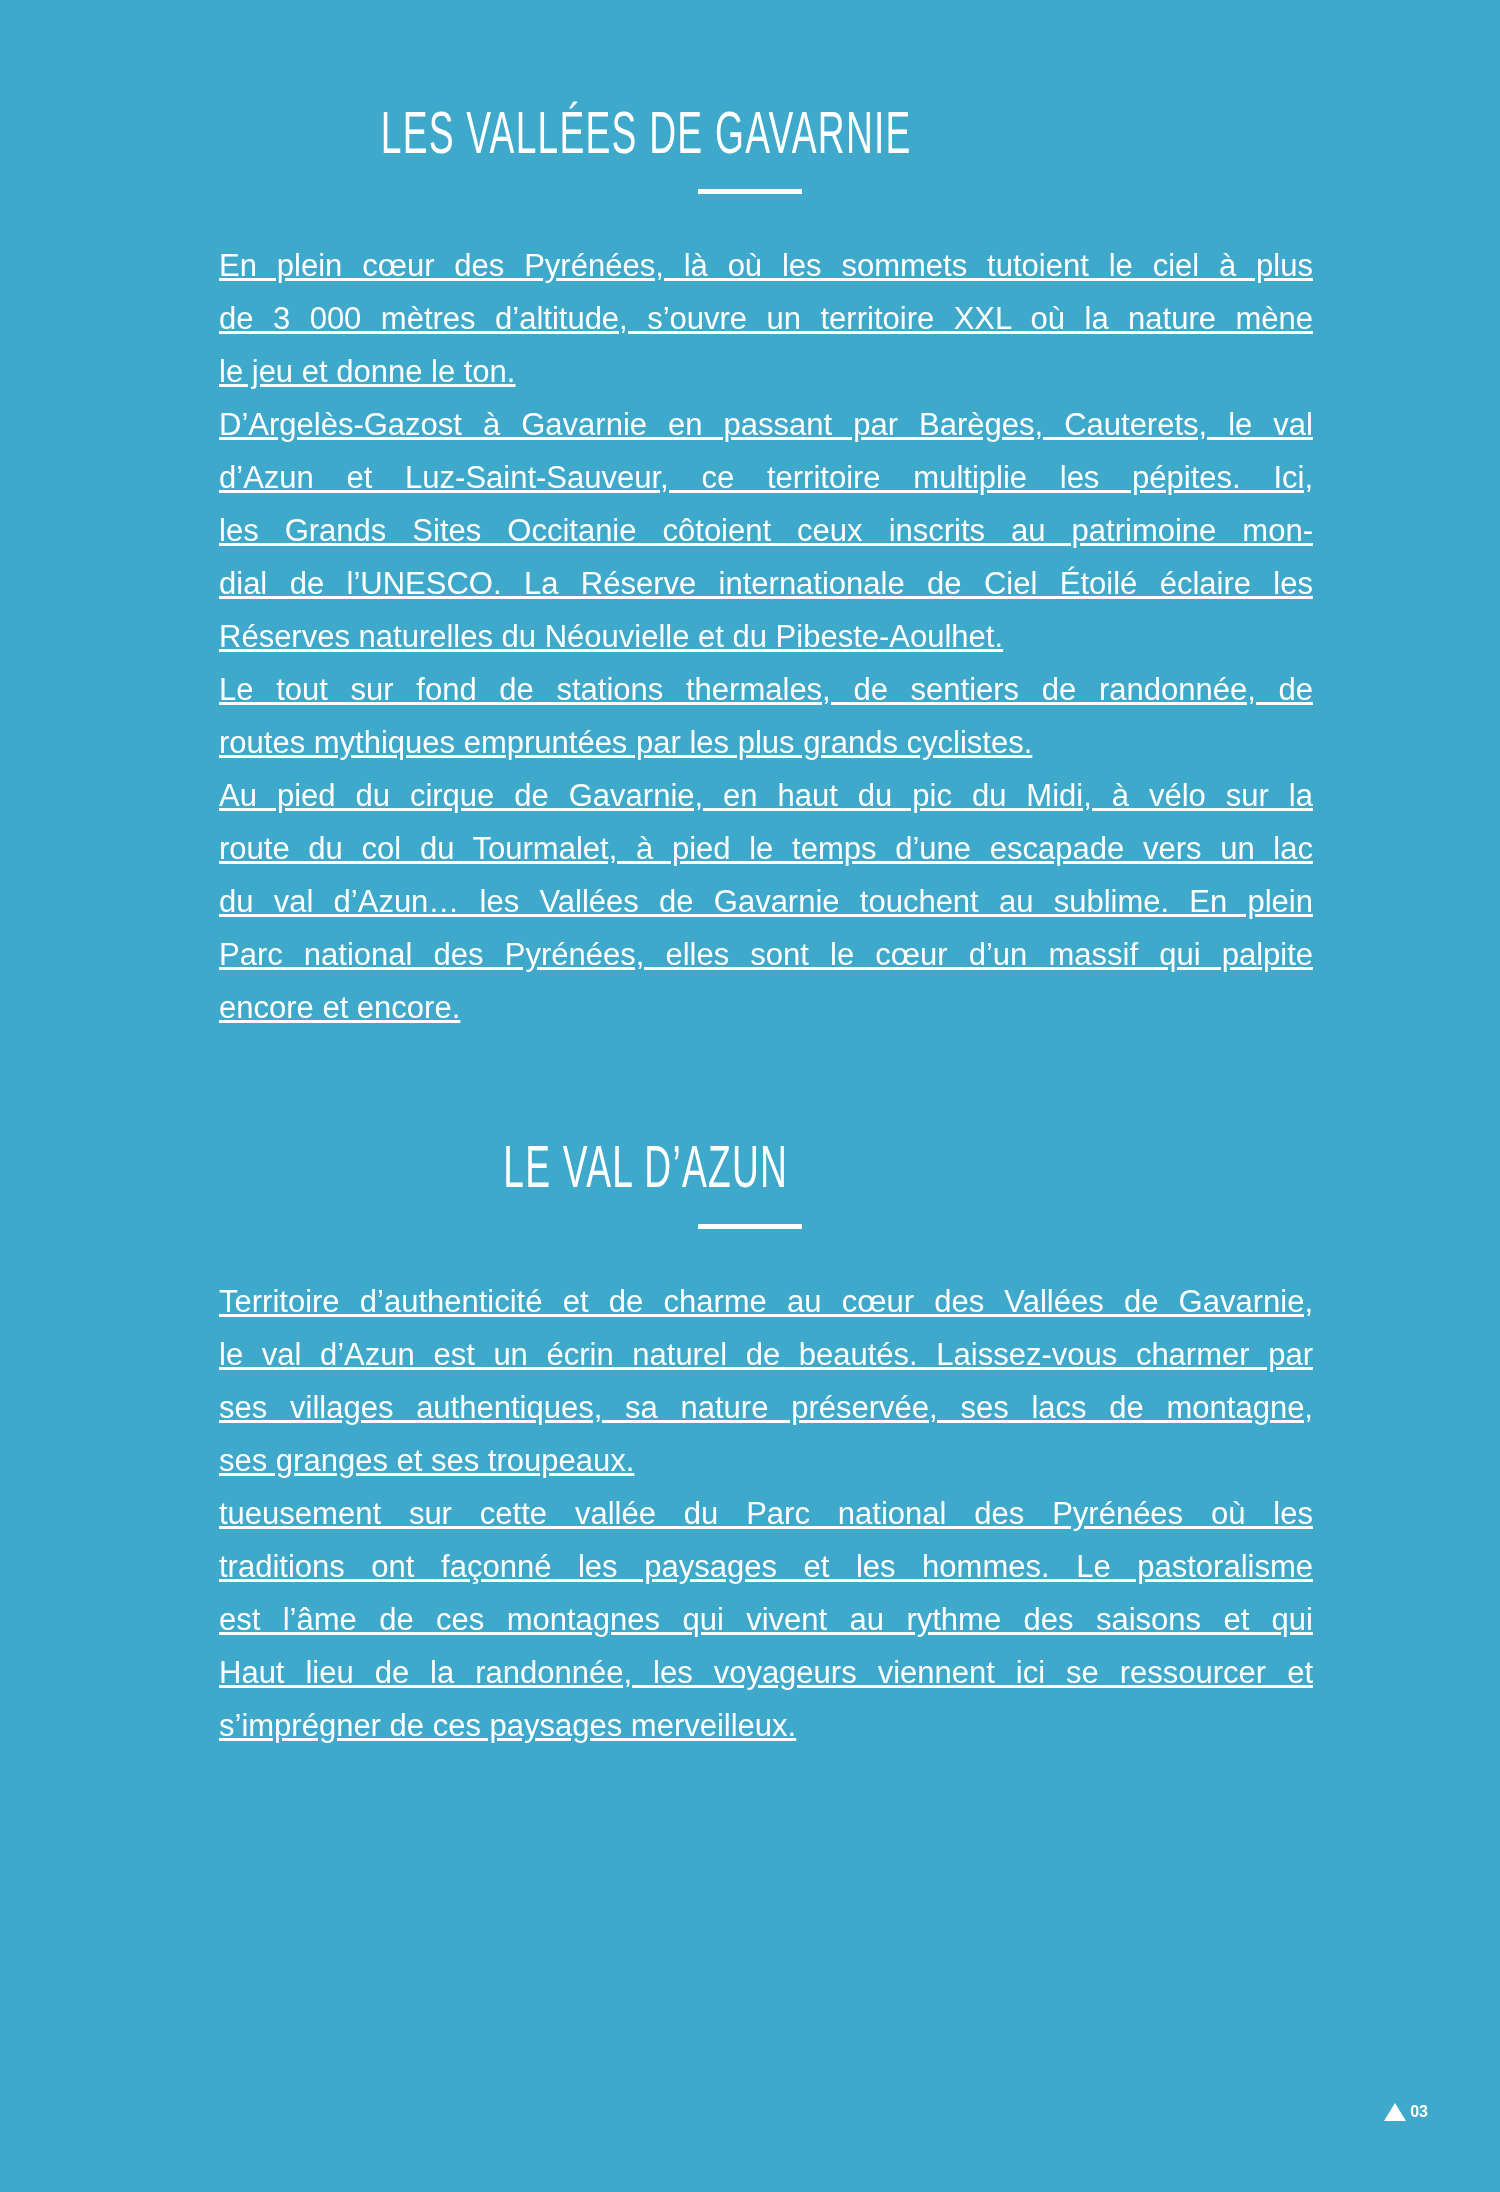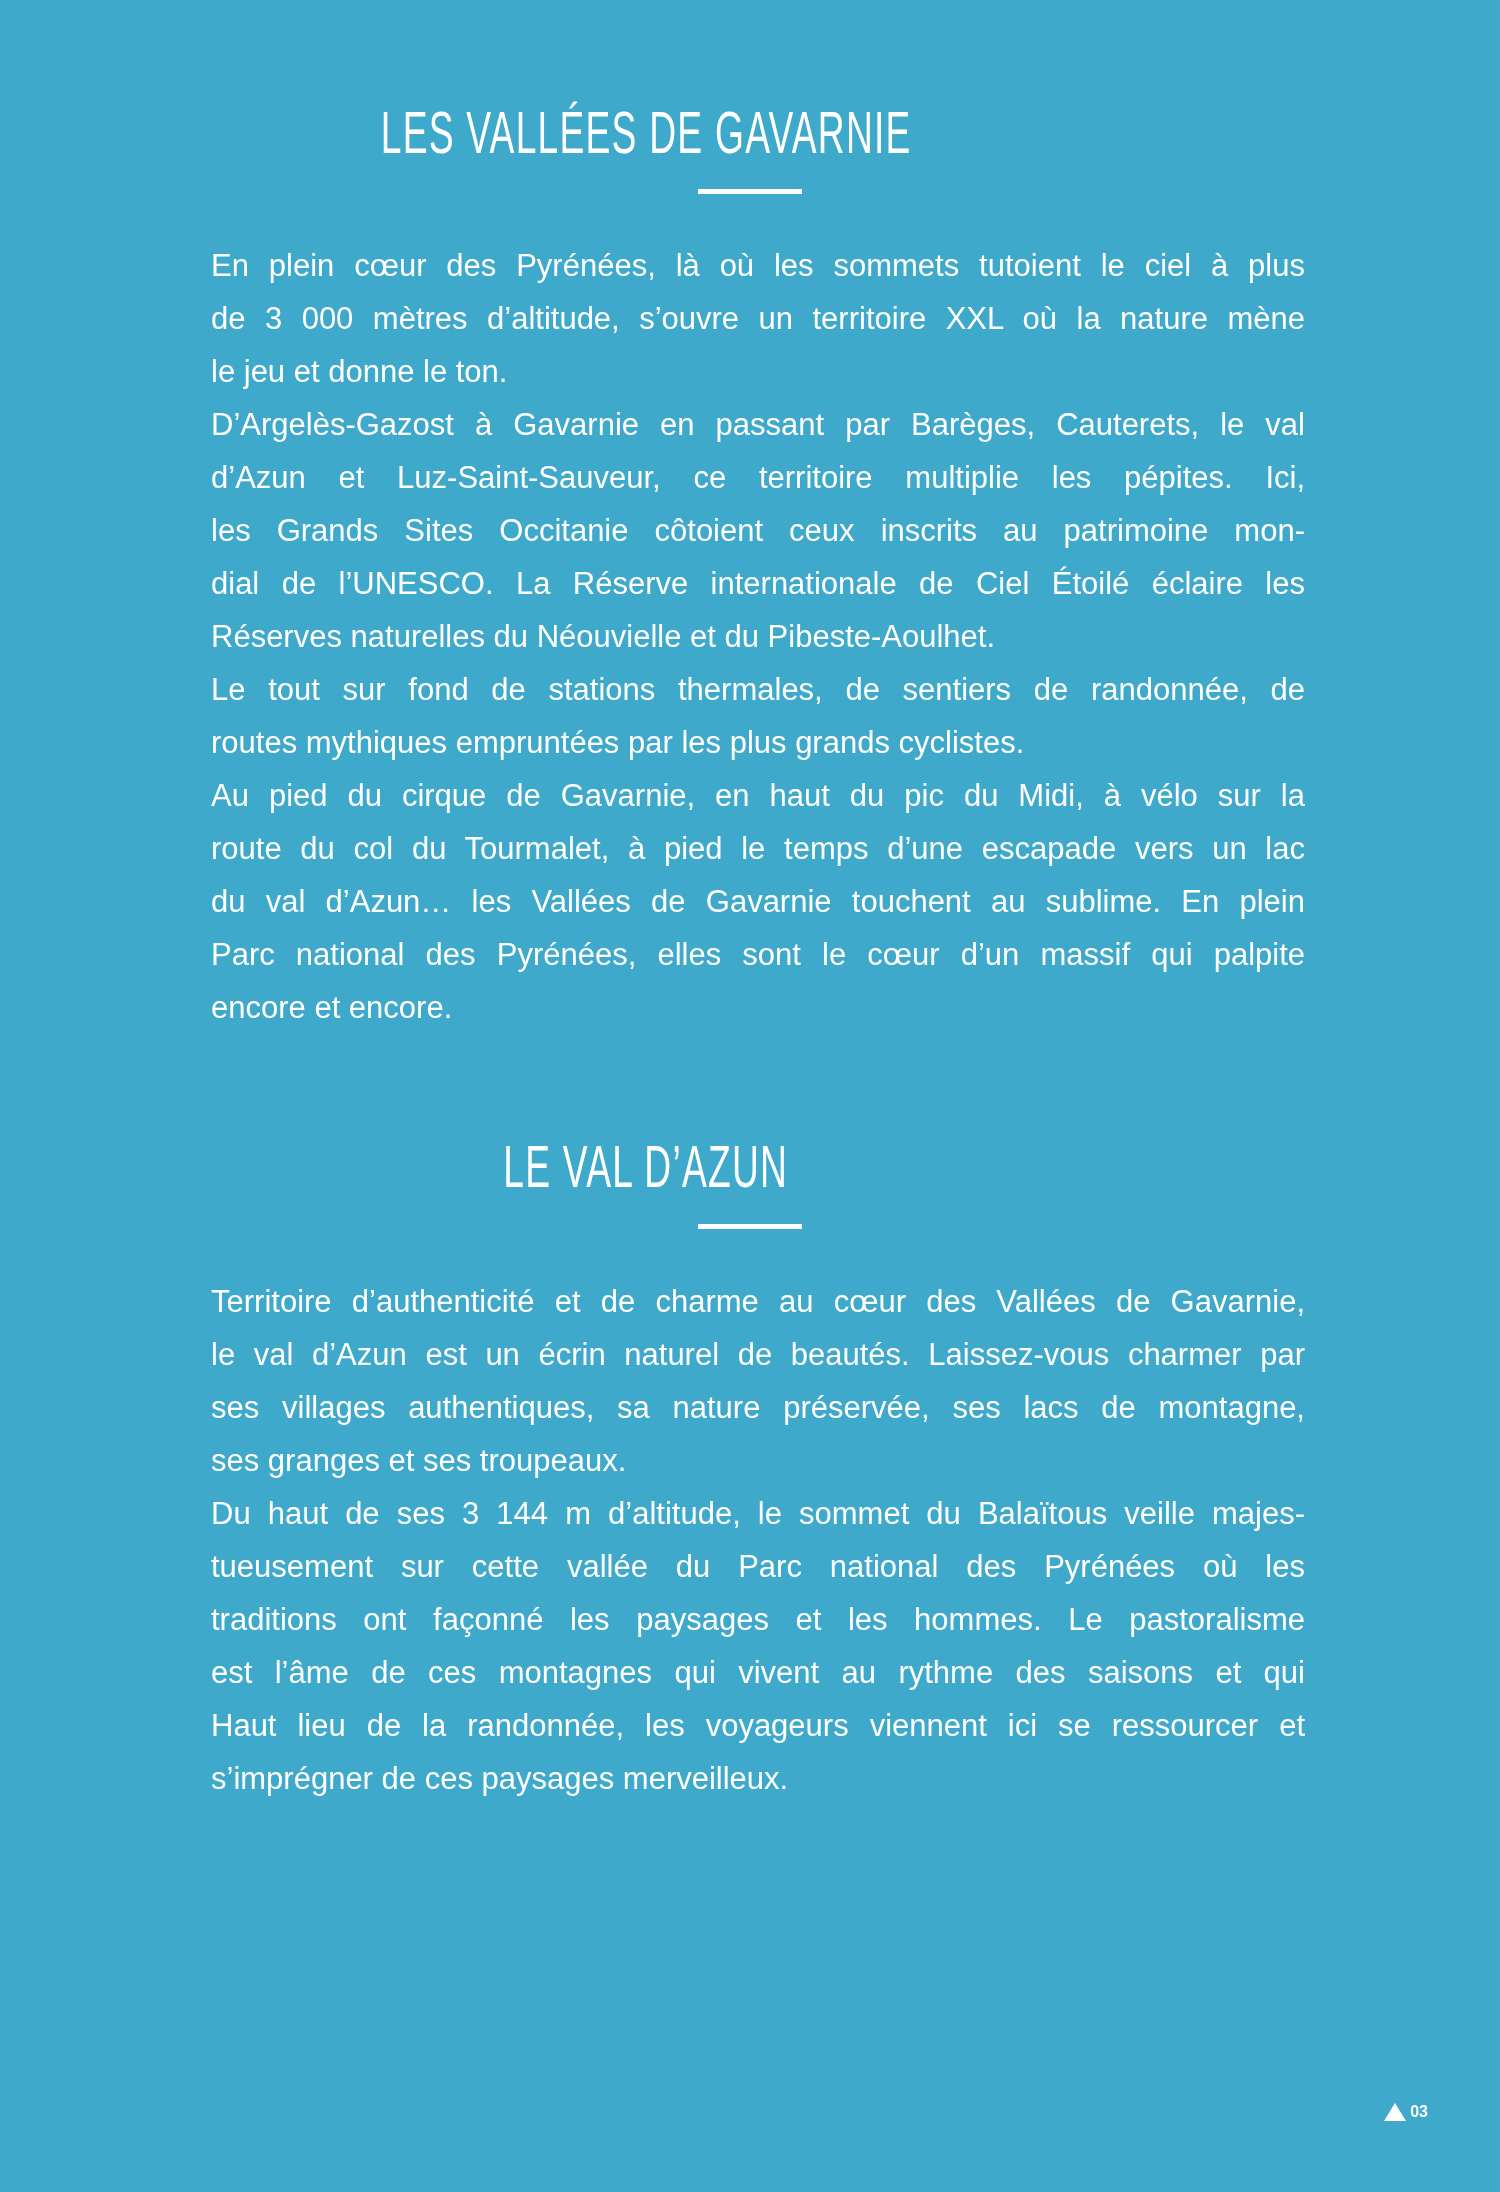--- a/index.html
+++ b/index.html
@@ -25,23 +25,24 @@
     transform: scaleX(0.62);
     transform-origin: center;
     white-space: nowrap;
   }
   .title-bar {
     position: absolute;
     left: 698px; width: 104px; height: 5px;
     background: #ffffff;
   }
   .body-block {
-    position: absolute; left: 211px; width: 1094px;
+    position: absolute; left: 219px; width: 1094px;
     font-family: "Liberation Sans", sans-serif;
     font-size: 31px;
+    text-decoration: underline;
   }
   .line {
     display: block;
     height: 53px; line-height: 53px;
     white-space: nowrap;
     text-align: justify;
     text-align-last: justify;
   }
   .line.last {
     text-align: left;
@@ -91,21 +92,20 @@
 <h1 class="section-title" style="top:1137px;">
   <span>LE VAL D’AZUN</span>
 </h1>
 <div class="title-bar" style="top:1224px;"></div>
 
 <div class="body-block" style="top:1275px;">
   <span class="line">Territoire d’authenticité et de charme au cœur des Vallées de Gavarnie,</span>
   <span class="line">le val d’Azun est un écrin naturel de beautés. Laissez-vous charmer par</span>
   <span class="line">ses villages authentiques, sa nature préservée, ses lacs de montagne,</span>
   <span class="line last">ses granges et ses troupeaux.</span>
-  <span class="line">Du haut de ses 3 144 m d’altitude, le sommet du Balaïtous veille majes-</span>
   <span class="line">tueusement sur cette vallée du Parc national des Pyrénées où les</span>
   <span class="line">traditions ont façonné les paysages et les hommes. Le pastoralisme</span>
   <span class="line">est l’âme de ces montagnes qui vivent au rythme des saisons et qui</span>
   <span class="line">Haut lieu de la randonnée, les voyageurs viennent ici se ressourcer et</span>
   <span class="line last">s’imprégner de ces paysages merveilleux.</span>
 </div>
 
 <div class="page-num">
   <span class="tri"></span>
   <span>03</span>

